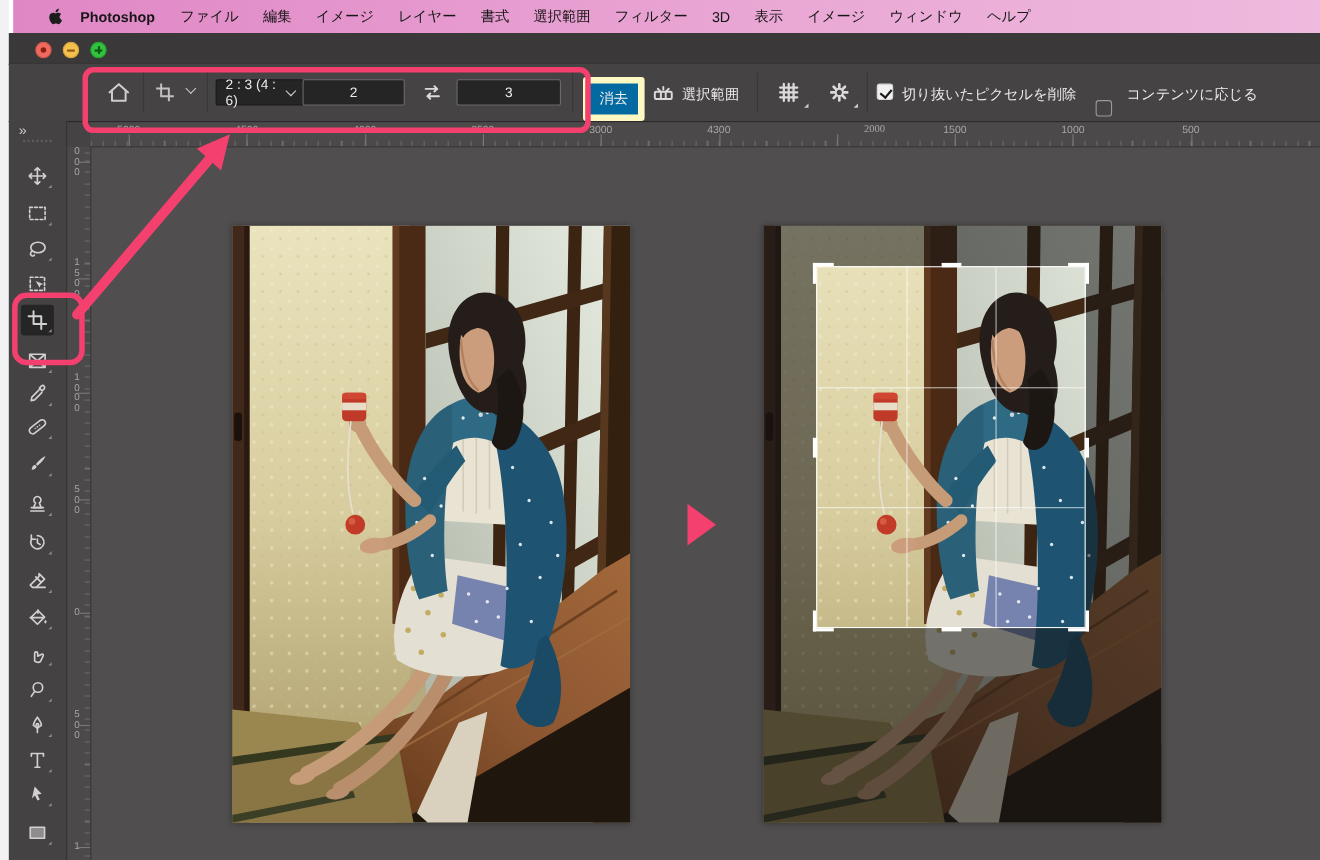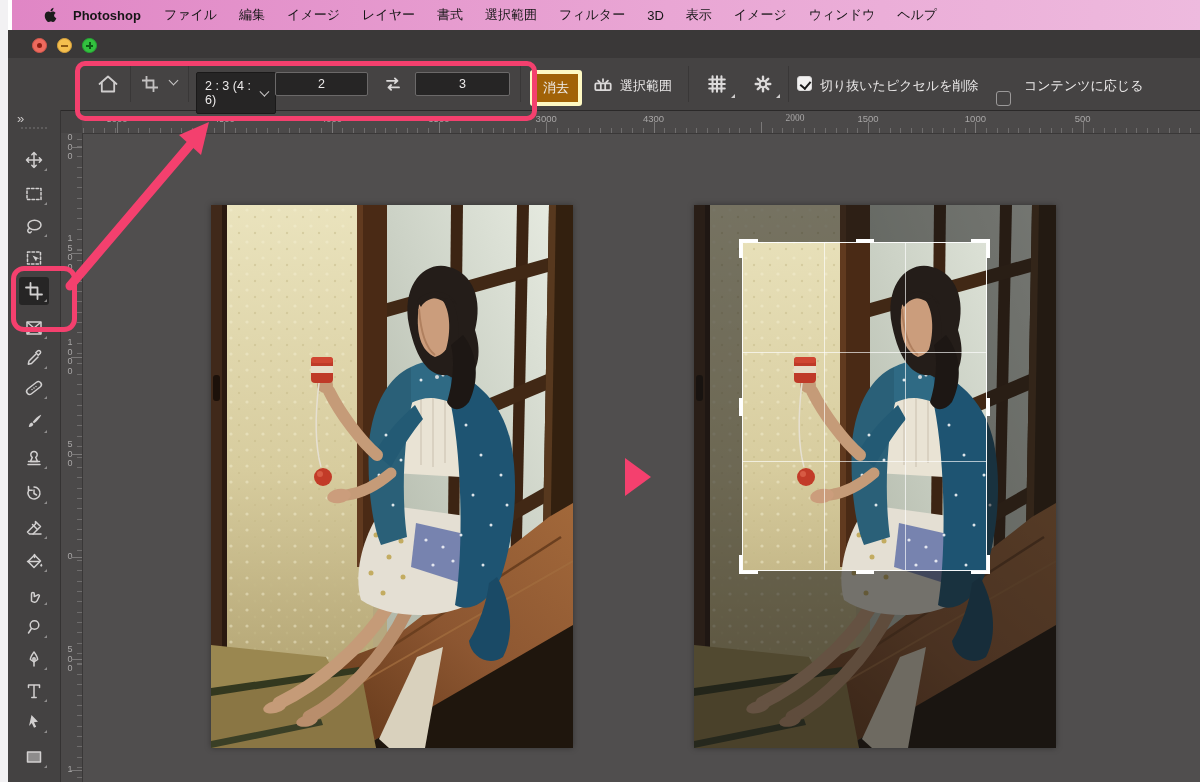--- a/index.html
+++ b/index.html
@@ -23,26 +23,26 @@
   .tl .dot{width:5px;height:5px;border-radius:50%;background:#8d1e12;}
   .tl .minus{width:7px;height:2px;background:#8e5a14;}
   .tl .plus{position:relative;width:7px;height:7px;}
   .tl .plus::before{content:"";position:absolute;left:0;top:2.5px;width:7px;height:2px;background:#0c5c16;}
   .tl .plus::after{content:"";position:absolute;left:2.5px;top:0;width:2px;height:7px;background:#0c5c16;}
   
   #optionsbar{left:8px;top:58px;width:1192px;height:52px;background:#454343;border-bottom:1px solid #2b2929;z-index:4;}
   #optionsbar .sep{position:absolute;top:8px;width:1px;height:36px;background:#393737;}
   .ob{position:absolute;display:flex;align-items:center;justify-content:center;color:#e6e4e4;}
   .ob-icon svg{display:block;}
-  .dropdown{background:#262525;border:1px solid #1a1919;border-radius:2px;height:42px;top:14px;
+  .dropdown{background:#262525;border:1px solid #1a1919;border-radius:2px;height:24px;top:14px;
             font-size:12.5px;color:#eceaea;display:flex;align-items:center;justify-content:space-between;padding:0 8px;box-sizing:border-box;}
   .textinput{background:#262525;border:1px solid #6b6969;border-radius:2px;height:24px;top:14px;
              font-size:12.5px;color:#eceaea;display:flex;align-items:center;padding:0 7px;box-sizing:border-box;}
   .chev{width:6px;height:6px;border-right:1.6px solid #c9c7c7;border-bottom:1.6px solid #c9c7c7;transform:rotate(45deg);margin-top:-3px;}
-  .btn{background:#a16207;border:4px solid #fef9c3;border-radius:3px;color:#f0efef;font-size:13px;
+  .btn{background:#0369a1;border:6px solid #fef9c3;border-radius:3px;color:#f0efef;font-size:13px;
        display:flex;align-items:center;justify-content:center;}
   .ob-label{font-size:13px;color:#eceaea;white-space:nowrap;}
   .checkbox{width:15px;height:15px;border-radius:3px;box-sizing:border-box;position:relative;}
   .checkbox.checked{background:#f2f1f1;border:1px solid #d8d7d7;}
   .checkbox.checked::after{content:"";position:absolute;left:3.5px;top:1.5px;width:5px;height:8px;
        border-right:2px solid #1c1b1b;border-bottom:2px solid #1c1b1b;transform:rotate(40deg);}
   .checkbox.unchecked{background:transparent;border:1.5px solid #9b9999;}
   .flyout{position:absolute;right:-4px;bottom:-2px;width:0;height:0;
           border-left:4px solid transparent;border-bottom:4px solid #cfcdcd;transform:rotate(0deg);}
   

